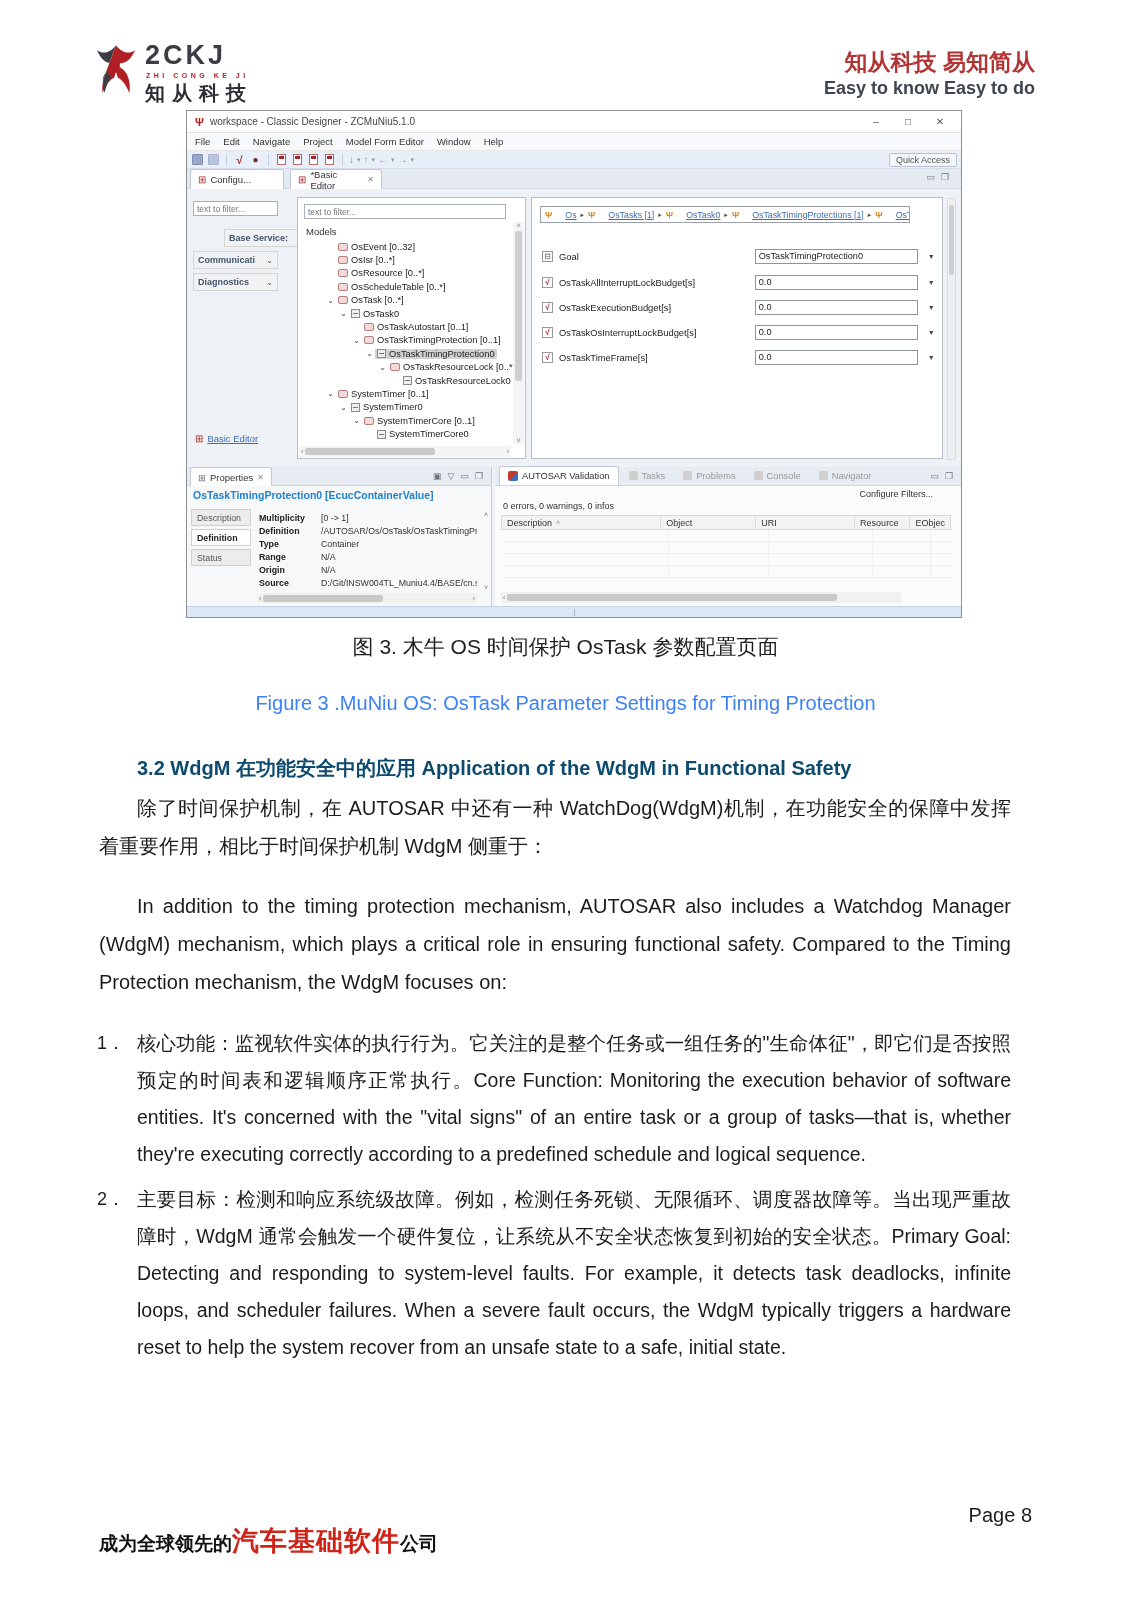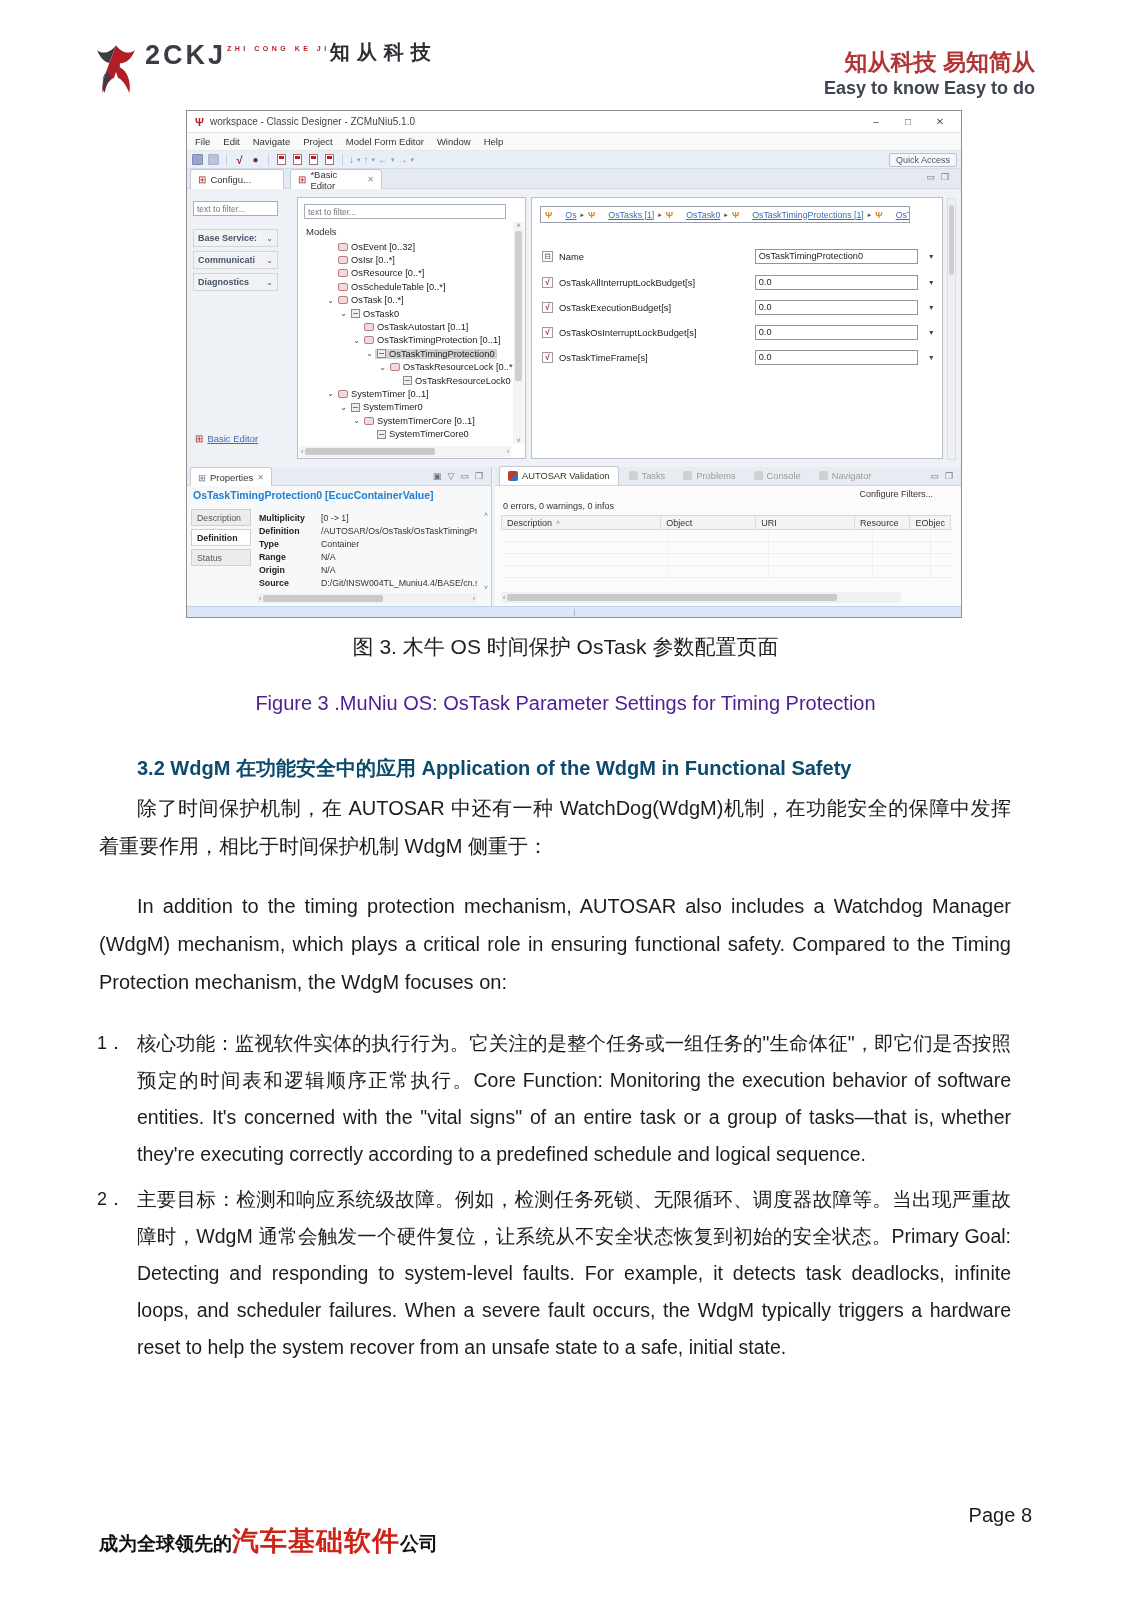--- a/index.html
+++ b/index.html
@@ -2,21 +2,21 @@
 <html><head>
 <meta charset="utf-8">
 <style>
   html,body{margin:0;padding:0;}
   body{width:1131px;height:1600px;position:relative;background:#ffffff;
        font-family:"Liberation Sans",sans-serif;color:#222;overflow:hidden;}
 
   
   .doc-header{position:absolute;left:0;top:0;width:1131px;height:110px;}
   .logo{position:absolute;left:95px;top:42px;display:flex;gap:8px;align-items:flex-start;}
-  .logo-text{display:flex;flex-direction:row;line-height:1;}
+  .logo-text{display:flex;flex-direction:column;line-height:1;}
   .logo-brand{font-size:27px;font-weight:bold;color:#3c3c44;letter-spacing:3px;}
   .logo-pinyin{font-size:7px;color:#b01f24;letter-spacing:3.5px;margin:3px 0 4px 1px;font-weight:bold;}
   .logo-cn{font-size:20px;font-weight:bold;color:#2d2d34;letter-spacing:7px;}
   .tagline{position:absolute;right:96px;top:48px;text-align:right;line-height:1.25;}
   .tagline-cn{font-size:23px;font-weight:bold;color:#b23434;}
   .tagline-en{font-size:18px;font-weight:bold;color:#3e4450;}
 
   
   .shot{position:absolute;left:186px;top:110px;width:776px;height:508px;
         border:1px solid #8f8f8f;background:#eef1f6;font-size:10px;color:#333;box-sizing:border-box;}
@@ -142,21 +142,21 @@
   .vc{border-right:1px solid #f1f1f1;height:100%;}
   .valid-hscroll{position:absolute;left:6px;right:60px;bottom:4px;height:11px;background:#f1f1f1;
                  display:flex;align-items:center;font-size:7px;color:#777;padding:0 2px;gap:2px;}
   .statusbar{position:absolute;left:0;bottom:0;width:100%;height:11px;background:#dbe7f7;border-top:1px solid #c2d2e8;}
   .grip{position:absolute;left:50%;top:2px;width:1px;height:7px;background:#aab8cc;}
 
   
   .caption-cn{position:absolute;left:0;top:633px;width:1131px;text-align:center;
               font-size:21px;color:#1e1e1e;}
   .caption-en{position:absolute;left:0;top:692px;width:1131px;text-align:center;
-              font-size:20px;color:#4c1d95;}
+              font-size:20px;color:#3b82f6;}
   .sec-heading{position:absolute;left:137px;top:755px;font-size:20px;font-weight:bold;color:#0c4a6e;}
   .para{position:absolute;left:99px;width:912px;font-size:20px;color:#1c1c1c;
         line-height:38px;text-align:justify;}
   .para-cn{top:789px;text-indent:38px;}
   .para-en{top:887px;text-indent:38px;}
   .num-list{position:absolute;left:97px;top:1025px;width:914px;}
   .li{display:flex;align-items:flex-start;margin-bottom:8px;}
   .li-num{flex:none;width:40px;font-size:18px;color:#1c1c1c;line-height:37px;}
   .li-text{flex:1;font-size:19.5px;color:#1c1c1c;line-height:37px;text-align:justify;}
 
@@ -254,21 +254,21 @@
       <span class="tab-close">✕</span>
     </span>
     <span class="pane-icons" style="right:12px;">
       <span>▭</span>
       <span>❐</span>
     </span>
   </div>
 
   <div class="left-pane">
     <input class="filter-input lp-filter" placeholder="text to filter..." style="">
-    <div class="lp-sec" style="top:40px;">
+    <div class="lp-sec" style="top:40px;margin-left:31px;">
       <span>Base Service:</span>
       <span class="chev">⌄</span>
     </div>
     <div class="lp-sec" style="top:62px;">
       <span>Communicati</span>
       <span class="chev">⌄</span>
     </div>
     <div class="lp-sec" style="top:84px;">
       <span>Diagnostics</span>
       <span class="chev">⌄</span>
@@ -424,21 +424,21 @@
         </span>
       <span class="crumb-sep">▸</span>
       <span class="crumb">
           <span class="psi">Ψ</span>
           <span class="crumb-link">OsTaskTimingP</span>
         </span>
     </div>
 
     <div class="frow" style="top:50px;">
       <span class="fico">⊟</span>
-      <span class="flabel">Name</span>
+      <span class="flabel">Goal</span>
       <input class="finput" value="OsTaskTimingProtection0" style="">
       <span class="fdrop">▾</span>
     </div>
     <div class="frow" style="top:76px;">
       <span class="fico red">√</span>
       <span class="flabel">OsTaskAllInterruptLockBudget[s]</span>
       <input class="finput" value="0.0" style="">
       <span class="fdrop">▾</span>
     </div>
     <div class="frow" style="top:101px;">

